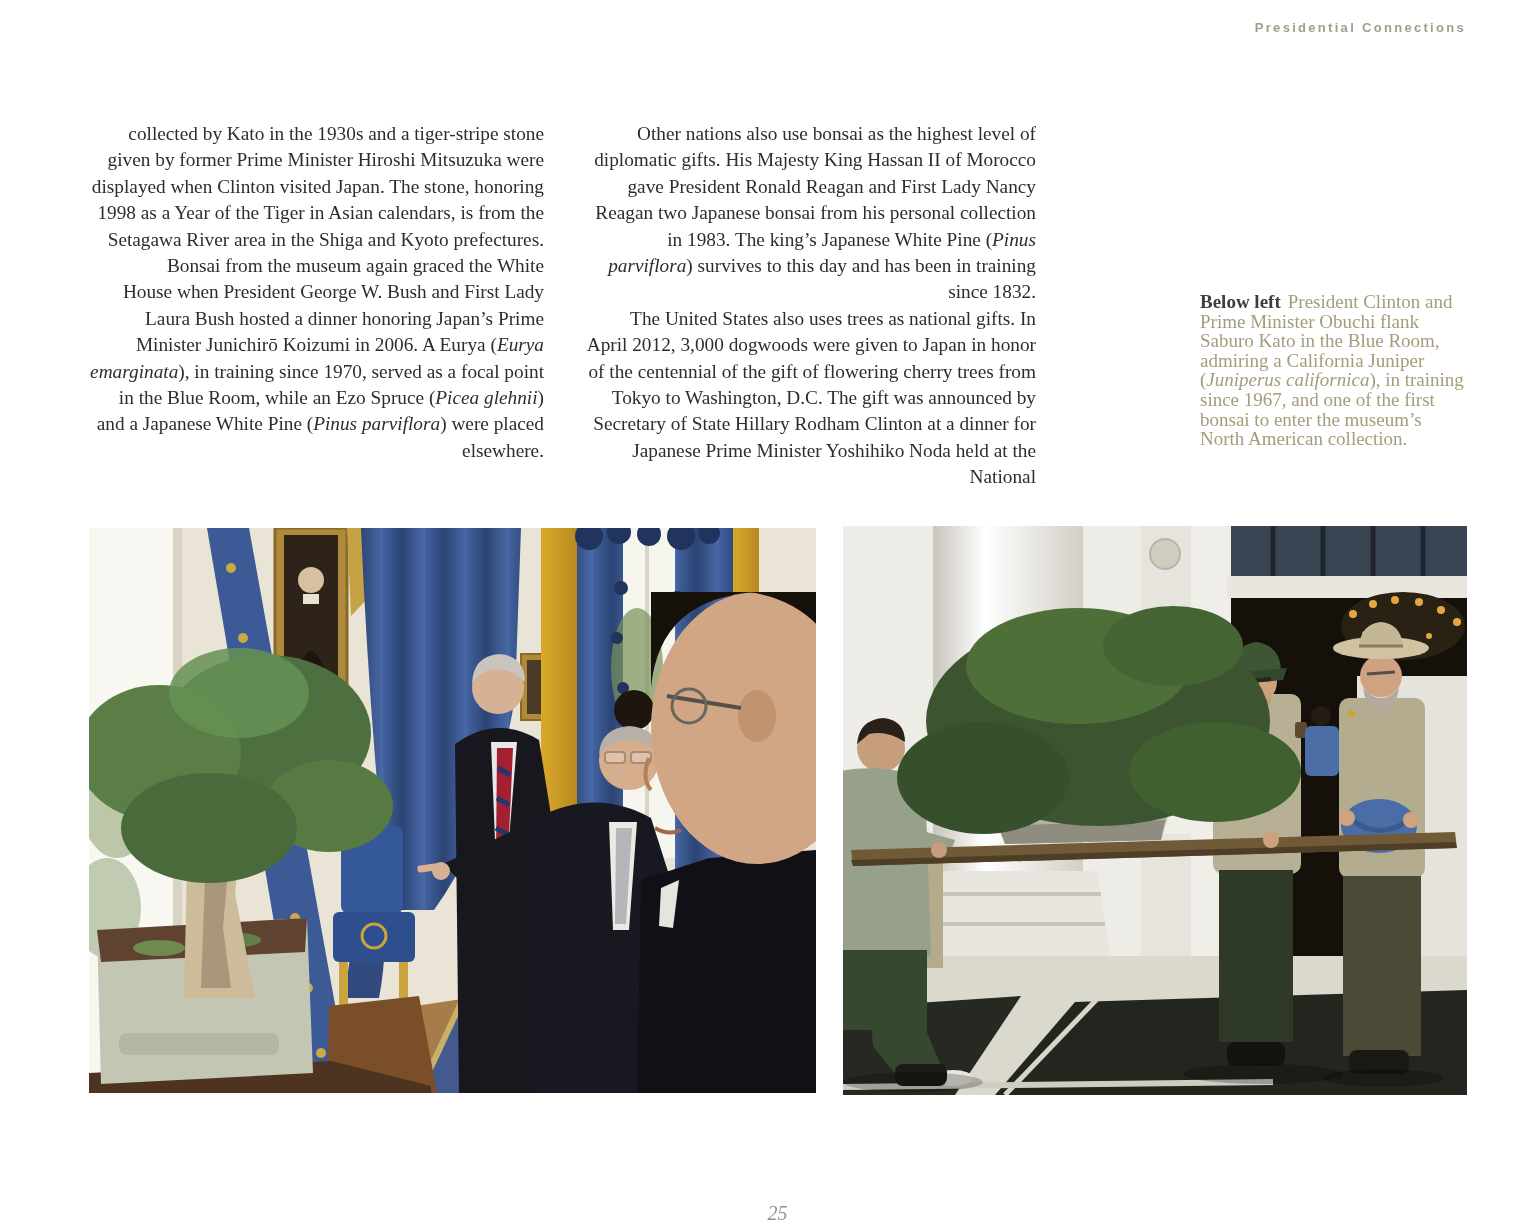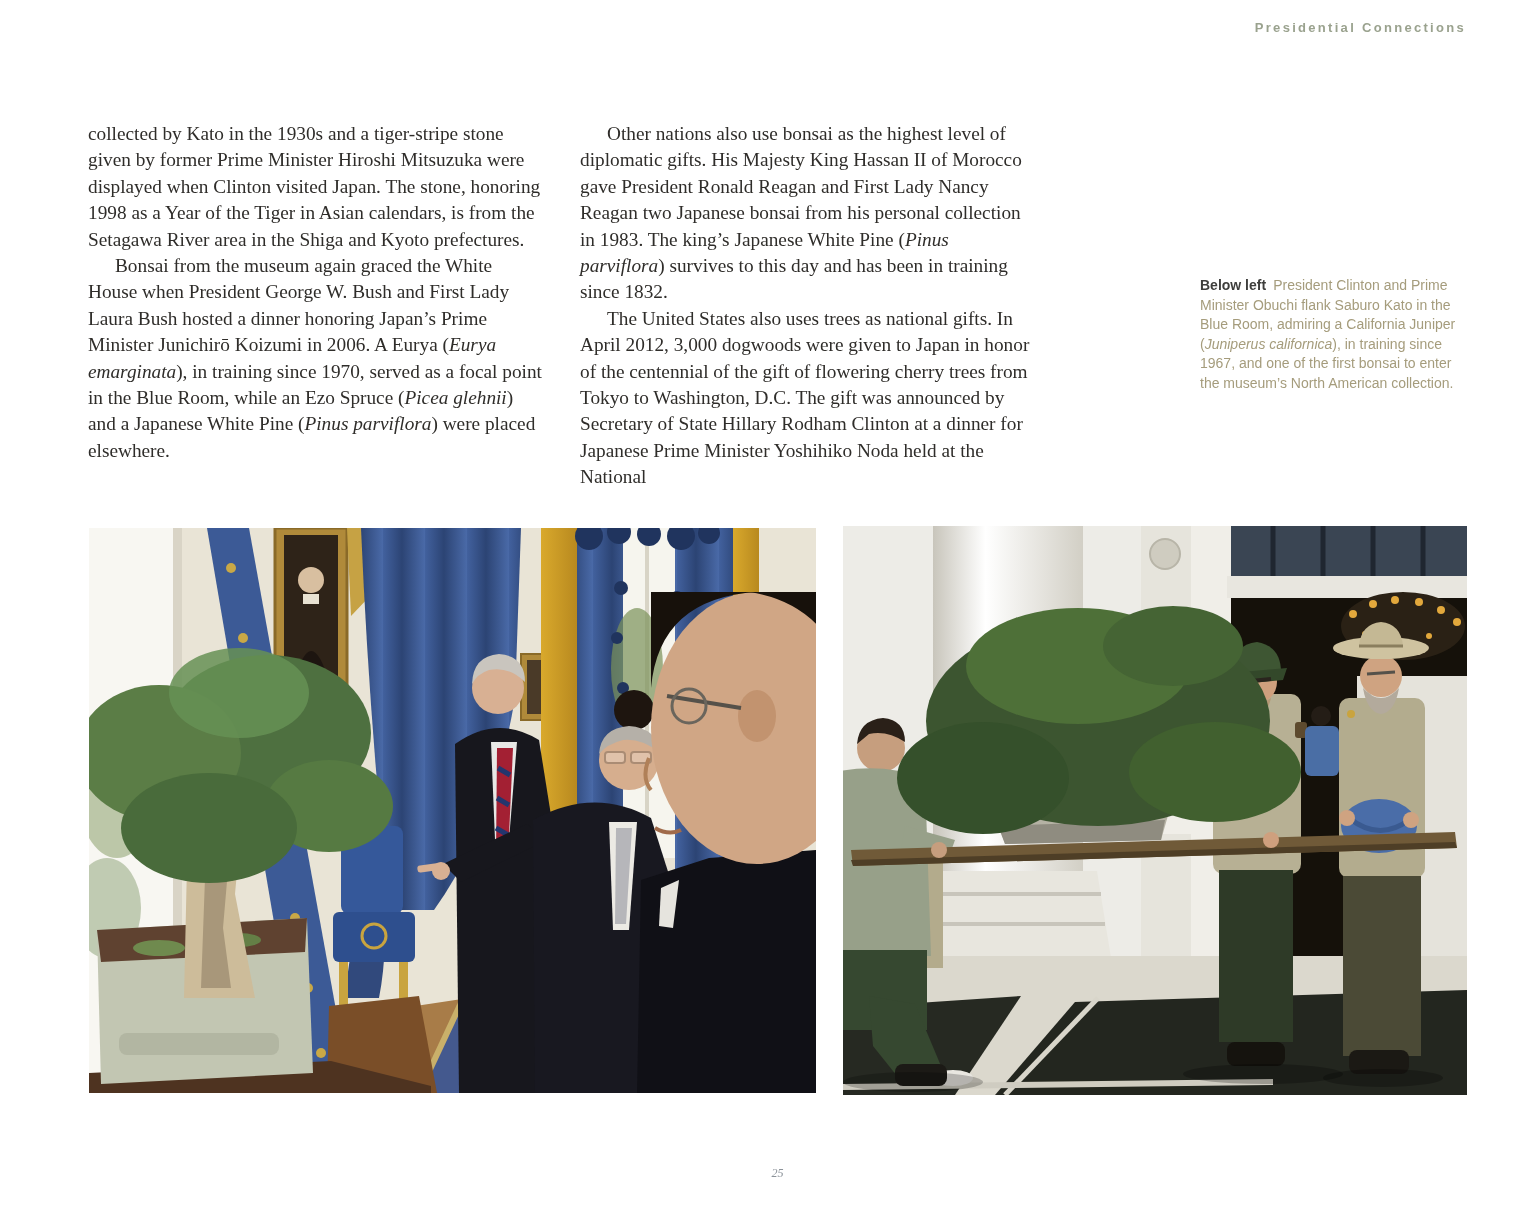--- a/index.html
+++ b/index.html
@@ -14,45 +14,45 @@
   .running-head{
     position:absolute;top:20px;right:49px;
     font-family:"Liberation Sans", sans-serif;
     font-size:13px;font-weight:600;letter-spacing:2.3px;
     color:var(--header-text,#9aa28e);
   }
   
   .text-col{
     position:absolute;top:121px;width:456px;
     font-size:19.3px;line-height:26.4px;color:var(--body-text,#2f2d2a);
-    text-align:left;
+    text-align:right;
   }
   .col-1{left:88px;}
   .col-2{left:580px;}
   .text-col p{margin:0;}
   .text-col p.indent{text-indent:27px;}
   
   .captions{
-    position:absolute;left:1200px;top:276px;width:266px;
-    font-family:Liberation Sans, sans-serif;
-    font-size:14px;line-height:19.6px;
+    position:absolute;left:1200px;top:292px;width:266px;
+    font-family:Liberation Serif, serif;
+    font-size:19px;line-height:19.6px;
     color:var(--caption-text,#a59c7c);
   }
   .caption{margin:0 0 20px 0;}
   .cap-label{font-weight:bold;color:var(--caption-label,#3e3e3c);margin-right:7px;}
   
   .photo{position:absolute;overflow:hidden;}
   .photo svg{display:block;width:100%;height:100%;}
   .photo-left{left:89px;top:528px;width:727px;height:565px;}
   .photo-right{left:843px;top:526px;width:624px;height:569px;}
   
   .folio{
-    position:absolute;left:88px;right:48px;top:1166px;
+    position:absolute;left:88px;right:48px;top:1202px;
     text-align:center;
-    font-style:italic;font-size:12px;color:var(--folio,#8b9299);
+    font-style:italic;font-size:20px;color:var(--folio,#8b9299);
   }
 </style>
 </head>
 <body>
 
 <div class="running-head">Presidential Connections</div>
 
 <div class="text-col col-1">
   <p><span>collected by Kato in the 1930s and a tiger-stripe stone given by former Prime Minister Hiroshi Mitsuzuka were displayed when Clinton visited Japan. The stone, honoring 1998 as a Year of the Tiger in Asian calendars, is from the Setagawa River area in the Shiga and Kyoto prefectures.</span></p>
   <p class="indent"><span>Bonsai from the museum again graced the White House when President George W. Bush and First Lady Laura Bush hosted a dinner honoring Japan’s Prime Minister Junichirō Koizumi in 2006. A Eurya (</span><i>Eurya emarginata</i><span>), in training since 1970, served as a focal point in the Blue Room, while an Ezo Spruce (</span><i>Picea glehnii</i><span>) and a Japanese White Pine (</span><i>Pinus parviflora</i><span>) were placed elsewhere.</span></p>

